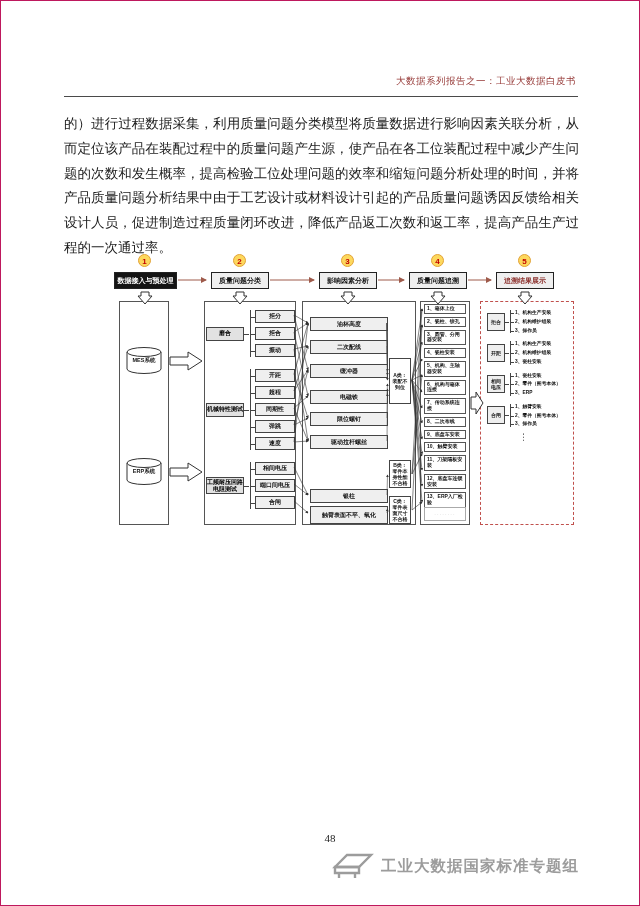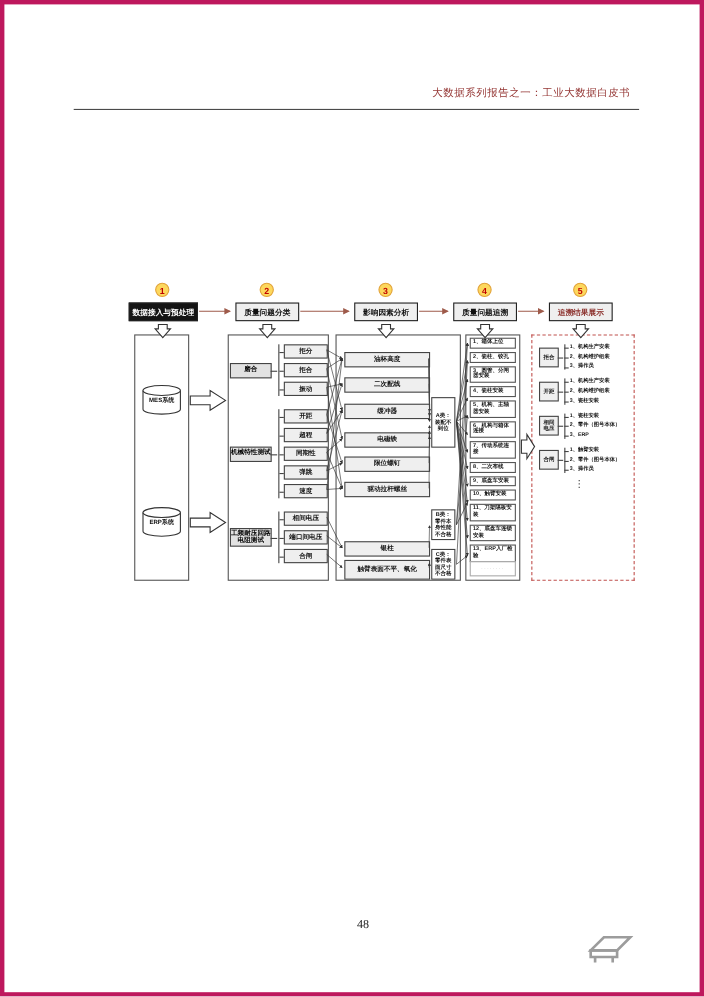--- a/index.html
+++ b/index.html
@@ -1,17 +1,17 @@
 <!DOCTYPE html>
 <html><head>
 <meta charset="utf-8">
 <style>
   html,body{margin:0;padding:0;background:#f2f2f2;}
   .page{position:relative;width:640px;height:906px;background:#fff;margin:0 auto;
-        font-family:"Liberation Serif",serif;overflow:hidden;border:4px solid #be185d;box-sizing:border-box;}
+        font-family:"Liberation Serif",serif;overflow:hidden;border:1px solid #be185d;box-sizing:border-box;}
   
   .header-title{position:absolute;top:74px;right:63px;font-size:9.5px;color:#953735;letter-spacing:.5px;}
   .header-rule{position:absolute;top:95px;left:63px;width:514px;height:0;border-top:1.3px solid #4a4a4a;}
   
   .para{position:absolute;left:63px;width:515px;font-size:13.5px;line-height:24.8px;
         text-align:justify;color:#1b1b1b;margin:0;}
   .para1{top:111px;}
   .para2{top:537px;text-indent:27px;}
   .para2 .red{color:#a14743;}
   
@@ -72,20 +72,21 @@
   .footer-text{font-family:"Liberation Sans",sans-serif;font-size:15.5px;font-weight:bold;color:#9c9c9c;letter-spacing:1px;}
 </style>
 </head>
 <body>
 
 <div class="page">
 
   <div class="header-title">大数据系列报告之一：工业大数据白皮书</div>
   <div class="header-rule"></div>
 
+  <p class="para para1">的）进行过程数据采集，利用质量问题分类模型将质量数据进行影响因素关联分析，从而定位该产品在装配过程中的质量问题产生源，使产品在各工位装配过程中减少产生问题的次数和发生概率，提高检验工位处理问题的效率和缩短问题分析处理的时间，并将产品质量问题分析结果中由于工艺设计或材料设计引起的产品质量问题诱因反馈给相关设计人员，促进制造过程质量闭环改进，降低产品返工次数和返工率，提高产品生产过程的一次通过率。</p>
 
   <div class="diagram">
 
     <div class="step-circle" style="left:24px">1</div>
     <div class="step-circle" style="left:119px">2</div>
     <div class="step-circle" style="left:227px">3</div>
     <div class="step-circle" style="left:317px">4</div>
     <div class="step-circle" style="left:404px">5</div>
 
     <div class="step-box dark" style="left:0;width:63px">数据接入与预处理</div>
@@ -301,15 +302,16 @@
 
   <div class="page-num">48</div>
 
   <div class="footer">
     <svg width="42" height="30" viewBox="0 0 42 30">
       <path d="M3,16 L15,4 H39 L27,16 Z" fill="none" stroke="#9c9c9c" stroke-width="2.4"></path>
       <path d="M3,16 H27 V22 H3 Z" fill="none" stroke="#9c9c9c" stroke-width="2.4"></path>
       <line x1="7" y1="23" x2="7" y2="27" stroke="#9c9c9c" stroke-width="2.4"></line>
       <line x1="23" y1="23" x2="23" y2="27" stroke="#9c9c9c" stroke-width="2.4"></line>
     </svg>
+    <span class="footer-text">工业大数据国家标准专题组</span>
   </div>
 
 </div>
 
 </body></html>

